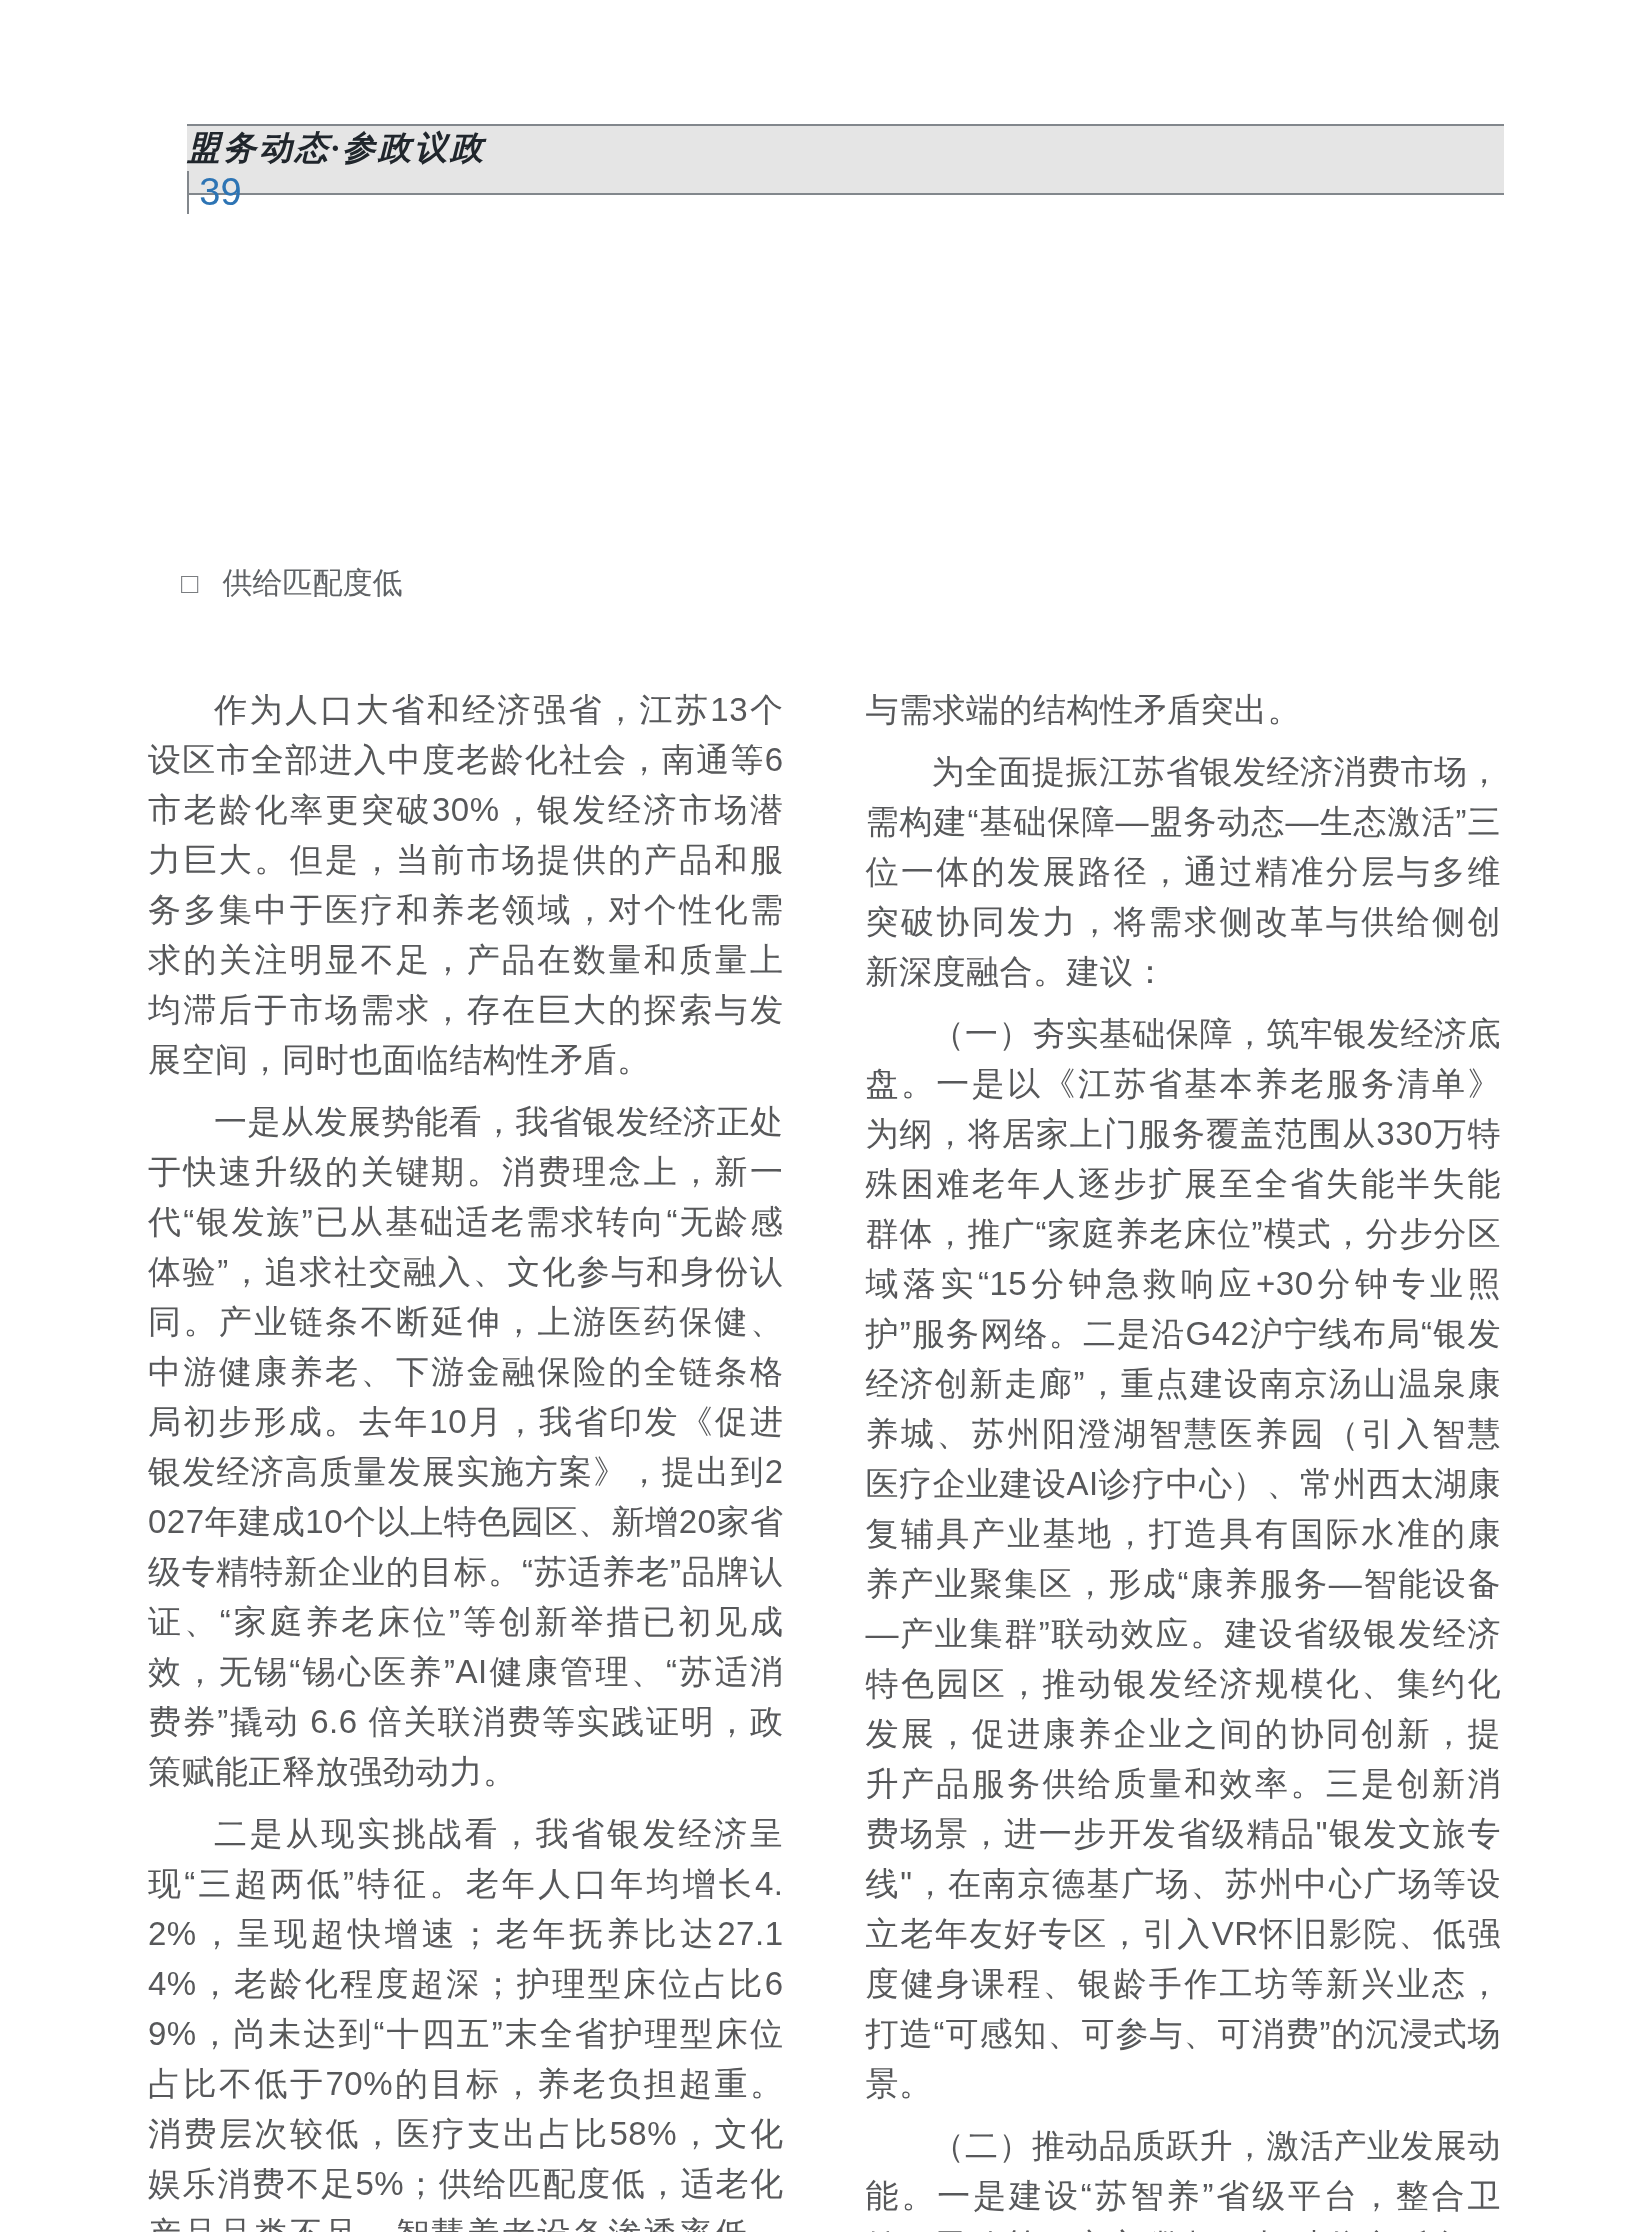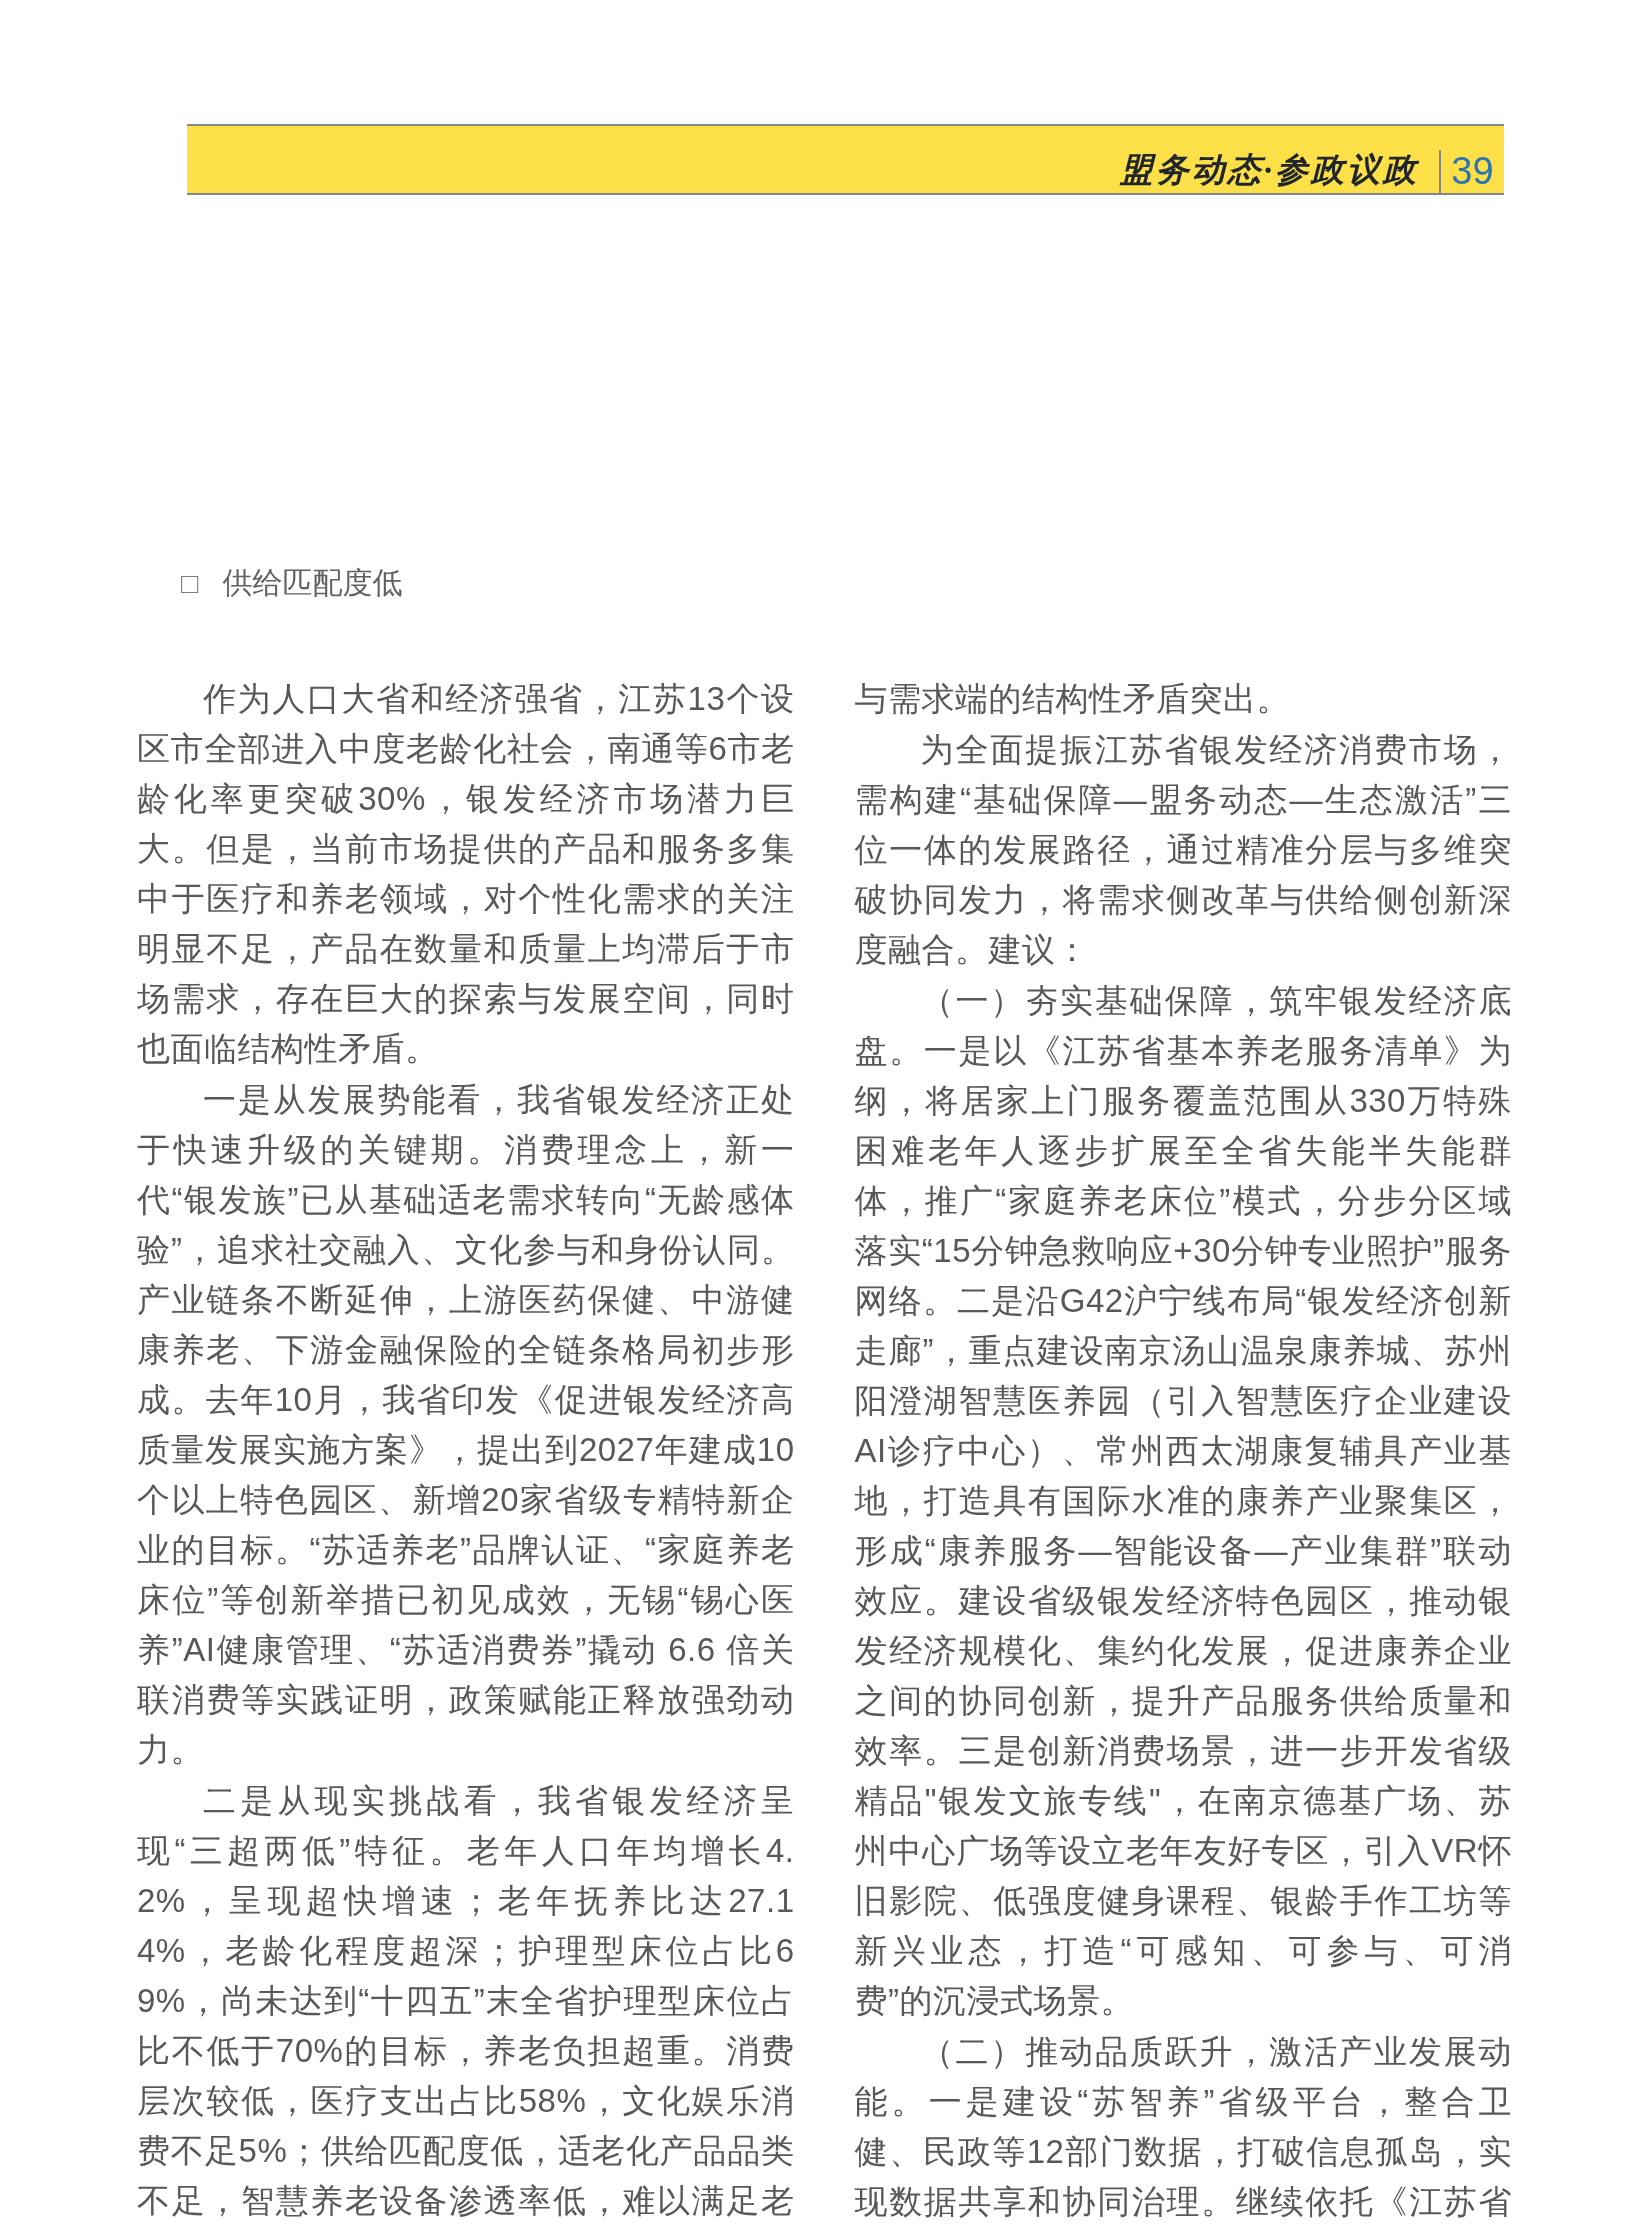--- a/index.html
+++ b/index.html
@@ -14,25 +14,26 @@
   }
 
   
   .header-bar {
     position: absolute;
     left: 187px;
     top: 124px;
     width: 1317px;
     height: 71px;
     box-sizing: border-box;
-    background: #fde047;
+    background: #e5e5e5;
     border-top: 2px solid #82878c;
     border-bottom: 2px solid #82878c;
     display: flex;
-    align-items: flex-end;
+    align-items: flex-start;
+    flex-direction: column;
   }
   .header-label {
     flex: 1;
     display: flex;
     align-items: center;
     justify-content: flex-end;
     padding-right: 20px;
     font-family: "Liberation Serif", serif;
     font-style: italic;
     font-weight: 600;
@@ -83,21 +84,21 @@
   .columns {
     position: absolute;
     left: 136px;
     top: 673px;
     width: 1377px;
     display: flex;
     column-gap: 58px;
   }
   .column { width: 660px; }
   .para {
-    margin: 1px;
+    margin: 12px;
     text-indent: 2em;
     font-size: 33px;
     line-height: 50px;
     color: #57585a;
     text-align: justify;
     text-justify: inter-ideograph;
     word-break: break-all;
     letter-spacing: 0.5px;
   }
   .para.continuation { text-indent: 0; }

